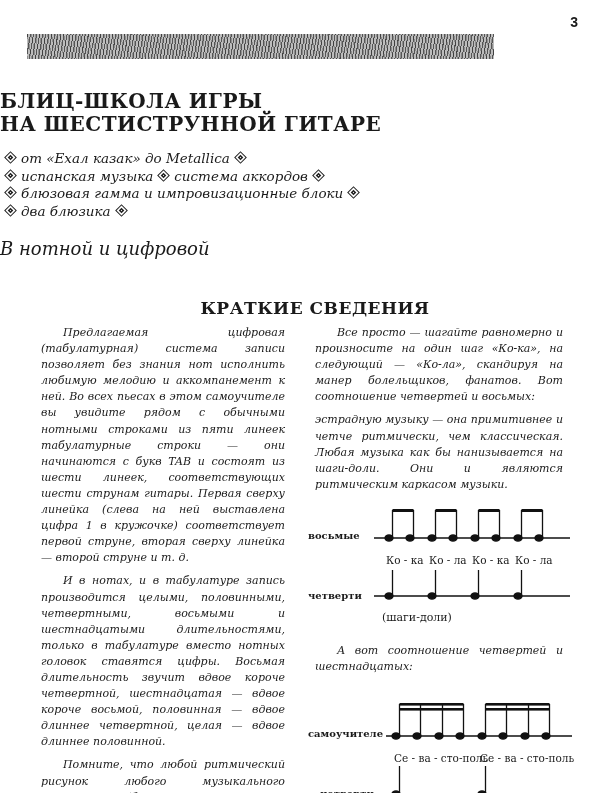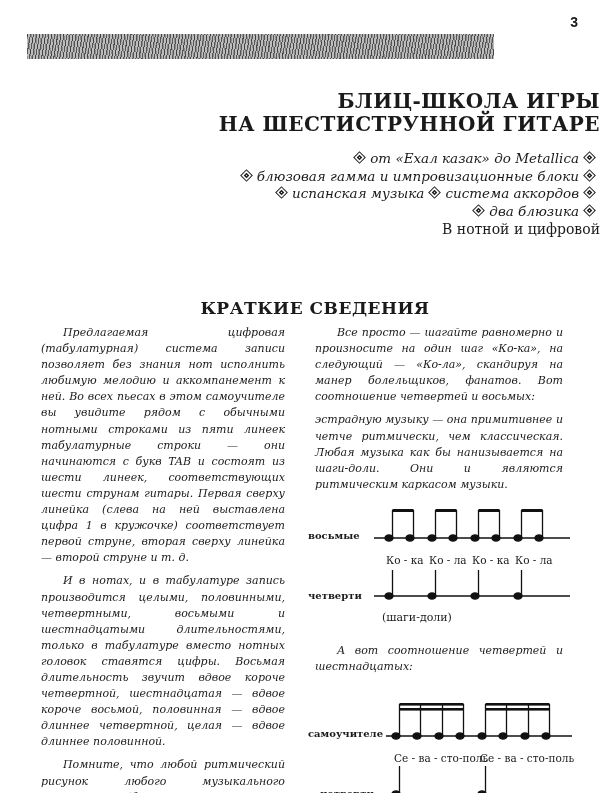--- a/index.html
+++ b/index.html
@@ -15,33 +15,33 @@
   .header-bar {
     position: absolute; left: 27px; top: 34px; width: 467px; height: 25px;
     background:
       repeating-linear-gradient(100deg, rgba(0,0,0,0.55) 0 1px, transparent 1px 3px),
       repeating-linear-gradient(80deg, rgba(0,0,0,0.25) 0 1px, transparent 1px 4px),
       #bdbdbd;
     width: 467px;
   }
   .header-bar { width: 467px; }
   .title-block {
-    position: absolute; left: 0; width: 600px; top: 90px; text-align: right;
+    position: absolute; left: 0; width: 600px; top: 90px; text-align: left;
   }
   .title-line {
     font-family: "DejaVu Serif", serif; font-weight: bold; font-size: 20px;
     letter-spacing: 0.5px; line-height: 23px; margin: 0;
   }
   .features { margin-top: 14px; font-style: italic; font-size: 13.5px; line-height: 17.5px; }
   .diamond {
     display: inline-block; width: 7px; height: 7px; border: 1.5px solid #222;
     transform: rotate(45deg); margin: 0 6px; vertical-align: 1px;
     box-shadow: inset 0 0 0 1.5px #fff, inset 0 0 0 3px #222;
   }
-  .subtitle { font-size: 14px; line-height: 18px; }
+  .subtitle { margin-top: 20px; font-style: italic; font-size: 18px; line-height: 18px; }
   .section-title {
     position: absolute; left: 0; width: 600px; top: 283px; text-align: center;
     font-weight: bold; font-size: 17px; letter-spacing: 0.5px; margin: 15px;
   }
   .col {
     position: absolute; top: 318px; font-size: 11px; line-height: 16.1px;
     text-align: justify; font-family: "DejaVu Serif", serif;
   }
   .col-left { left: 34px; width: 258px; }
   .col-right { left: 308px; width: 262px; }
@@ -63,24 +63,24 @@
 
 <div class="title-block">
   <p class="title-line">БЛИЦ-ШКОЛА ИГРЫ</p>
   <p class="title-line">НА ШЕСТИСТРУННОЙ ГИТАРЕ</p>
 
   <div class="features">
     <div>
       <span class="diamond"></span><span>от «Ехал казак» до Metallica</span><span class="diamond"></span>
     </div>
     <div>
-      <span class="diamond"></span><span>блюзовая гамма и импровизационные блоки</span><span class="diamond"></span>
+      <span class="diamond"></span><span>испанская музыка</span><span class="diamond"></span><span>система аккордов</span><span class="diamond"></span>
     </div>
     <div>
-      <span class="diamond"></span><span>испанская музыка</span><span class="diamond"></span><span>система аккордов</span><span class="diamond"></span>
+      <span class="diamond"></span><span>блюзовая гамма и импровизационные блоки</span><span class="diamond"></span>
     </div>
     <div>
       <span class="diamond"></span><span>два блюзика</span><span class="diamond"></span>
     </div>
   </div>
 
   <div class="subtitle">
     <div>В нотной и цифровой</div>
   </div>
 </div>

